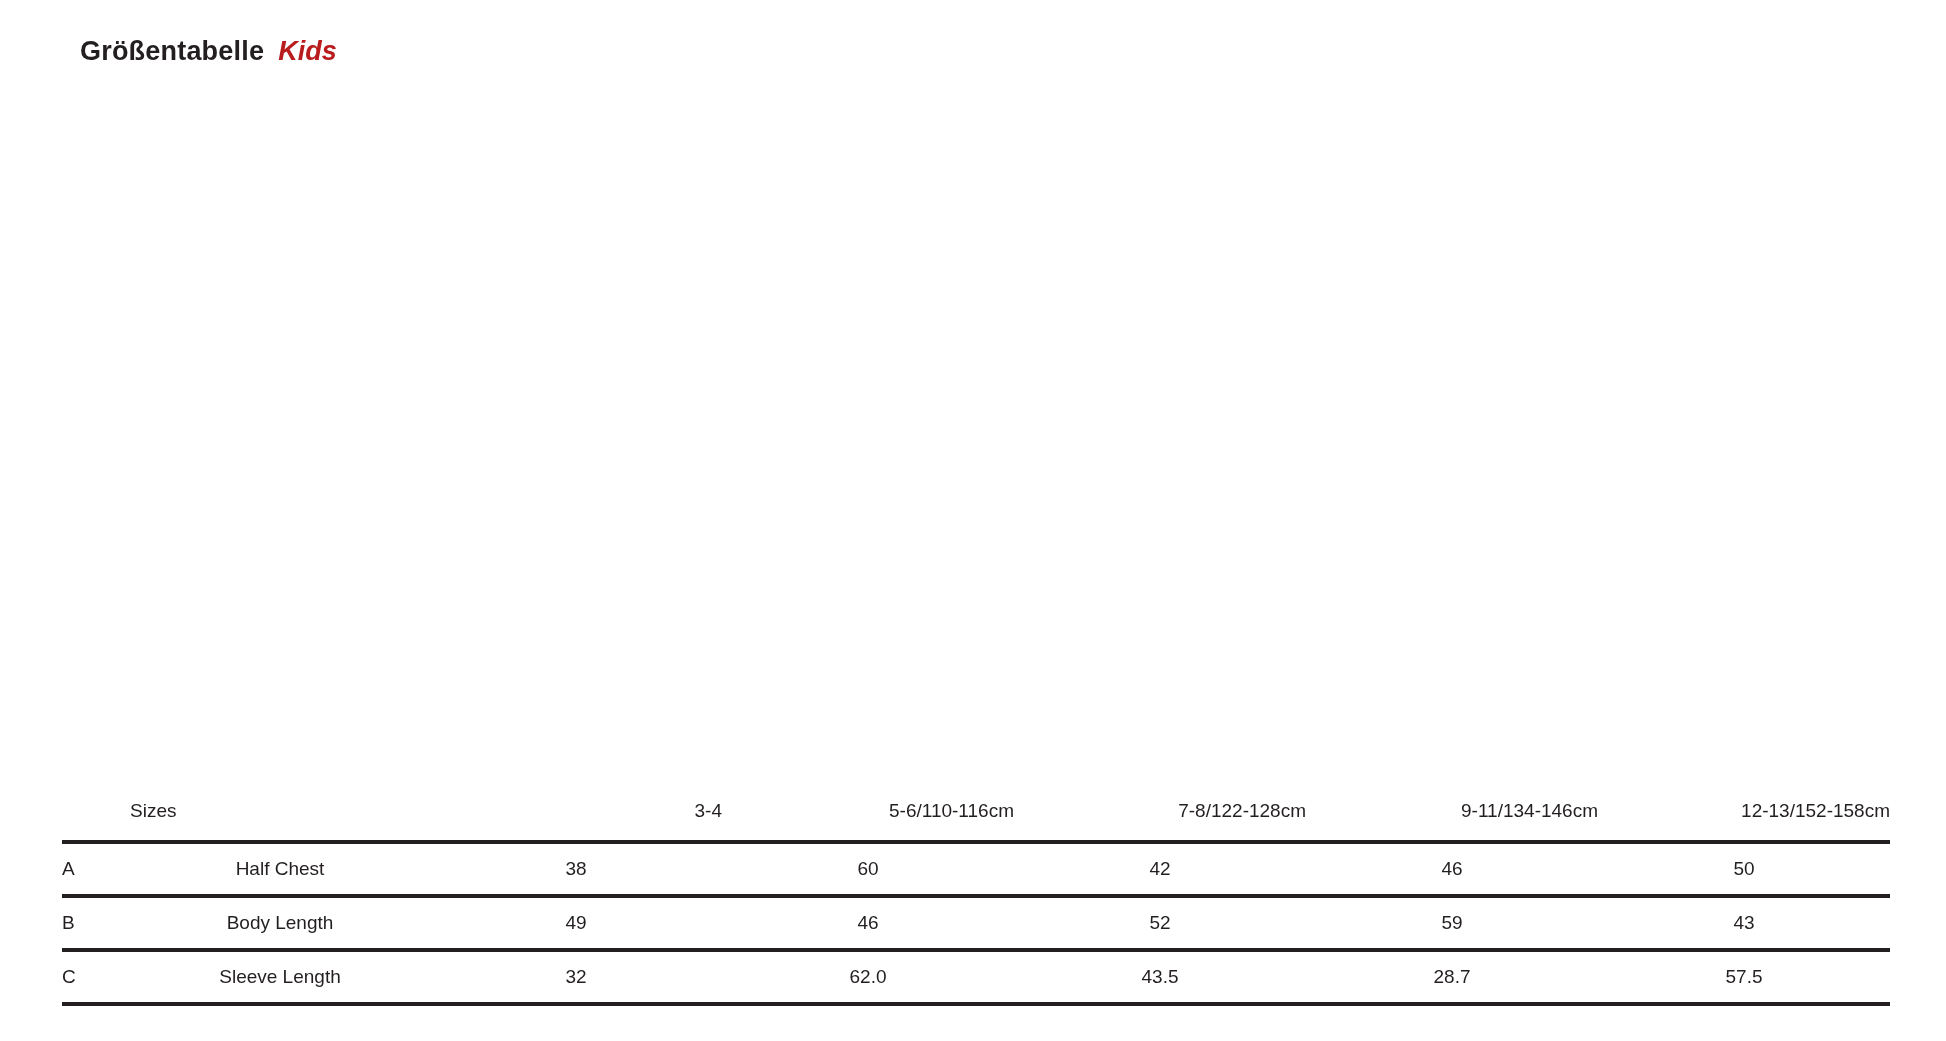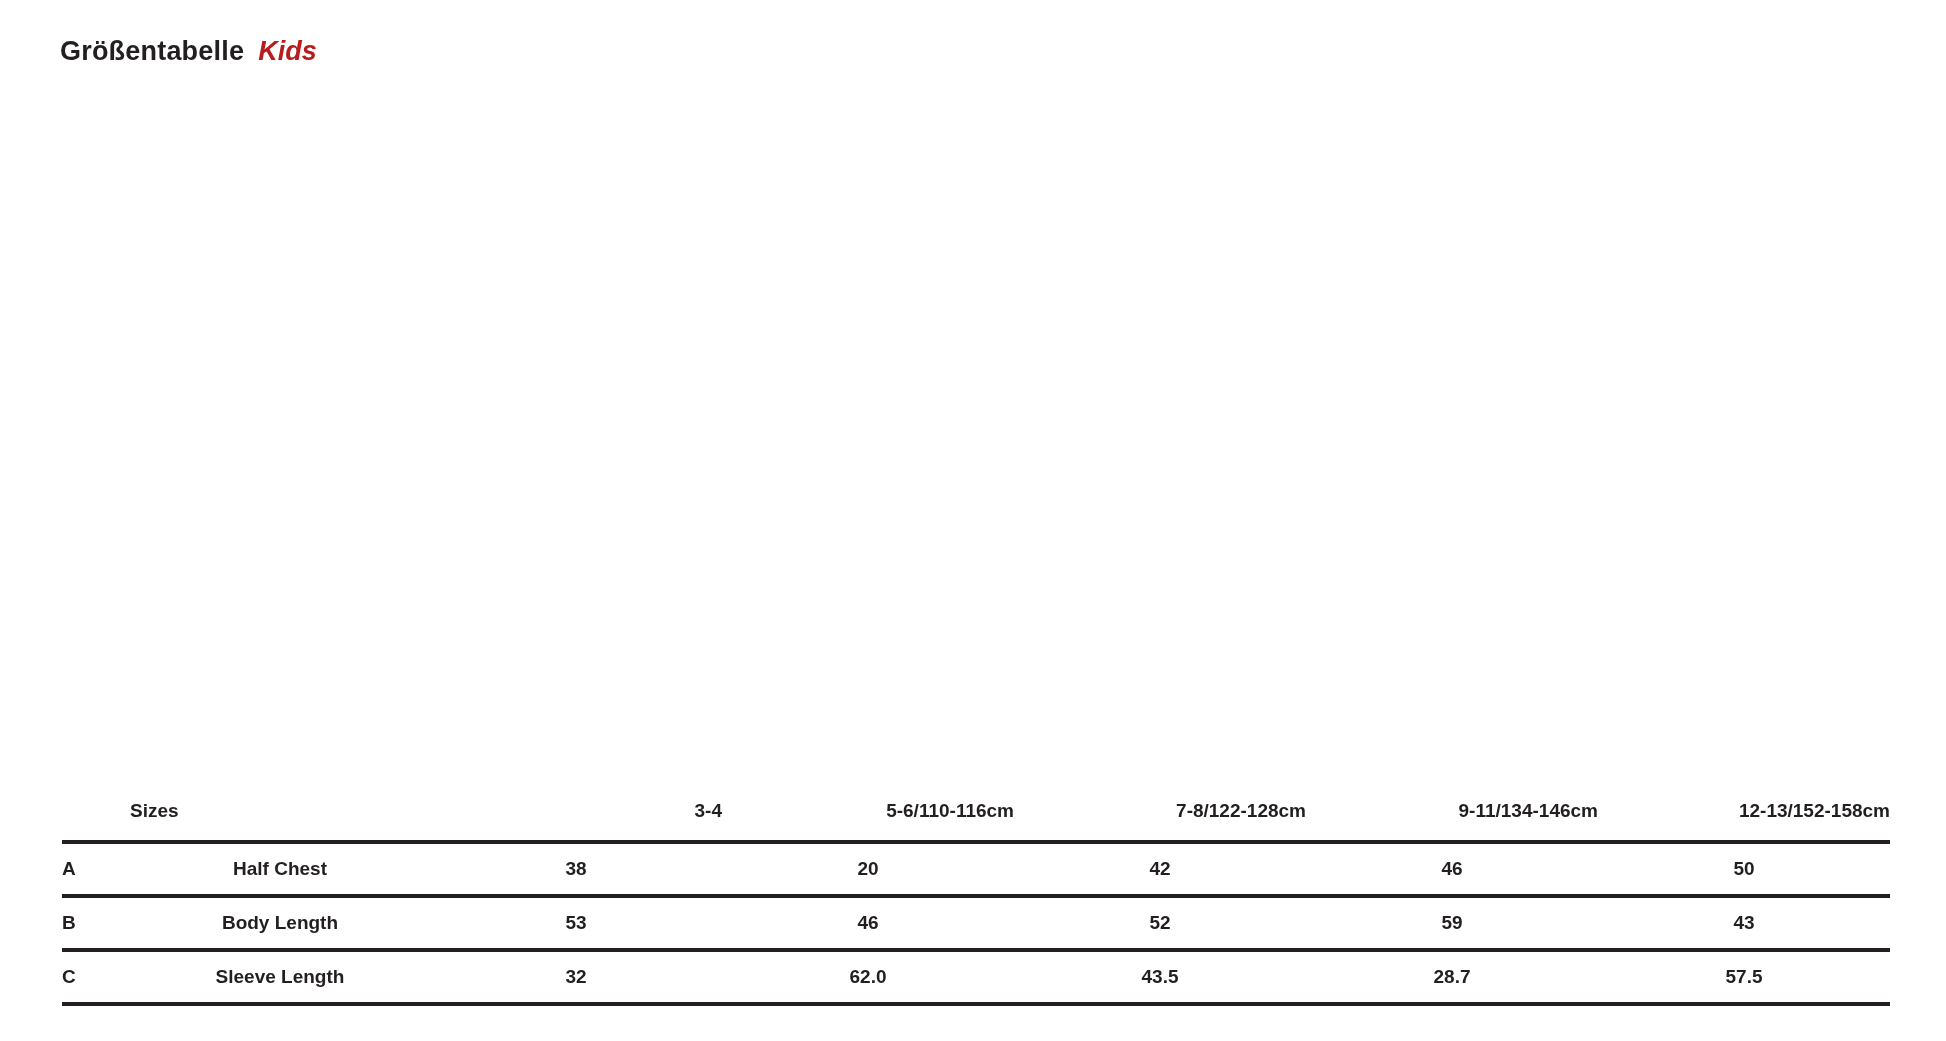--- a/index.html
+++ b/index.html
@@ -17,21 +17,21 @@
   }
 
   .page {
     position: absolute;
     inset: 0;
   }
 
   
   .title-block {
     position: absolute;
-    left: 60px;
+    left: 80px;
     top: 36px;
     display: flex;
     align-items: flex-start;
     gap: 14px;
     white-space: nowrap;
   }
   .title-main {
     font-size: 27px;
     font-weight: bold;
     letter-spacing: 0.2px;
@@ -53,21 +53,21 @@
     border-collapse: collapse;
     table-layout: fixed;
   }
   .size-table col.c-letter   { width: 68px; }
   .size-table col.c-measure  { width: 300px; }
   .size-table col.c-val      { width: 292px; }
 
   .size-table th,
   .size-table td {
     font-size: 19px;
-    font-weight: bold;
+    font-weight: normal;
     color: #231f20;
     padding: 0;
     height: 50px;
     vertical-align: middle;
   }
 
   .size-table thead th {
     height: 42px;
     padding-bottom: 8px;
   }
@@ -124,29 +124,29 @@
         <th class="th-val">7-8/122-128cm</th>
         <th class="th-val">9-11/134-146cm</th>
         <th class="th-val">12-13/152-158cm</th>
       </tr>
     </thead>
     <tbody>
       <tr>
         <td class="td-letter">A</td>
         <td class="td-measure">Half Chest</td>
         <td class="td-val">38</td>
-        <td class="td-val">20</td>
+        <td class="td-val">60</td>
         <td class="td-val">42</td>
         <td class="td-val">46</td>
         <td class="td-val">50</td>
       </tr>
       <tr>
         <td class="td-letter">B</td>
         <td class="td-measure">Body Length</td>
-        <td class="td-val">53</td>
+        <td class="td-val">49</td>
         <td class="td-val">46</td>
         <td class="td-val">52</td>
         <td class="td-val">59</td>
         <td class="td-val">43</td>
       </tr>
       <tr>
         <td class="td-letter">C</td>
         <td class="td-measure">Sleeve Length</td>
         <td class="td-val">32</td>
         <td class="td-val">62.0</td>

